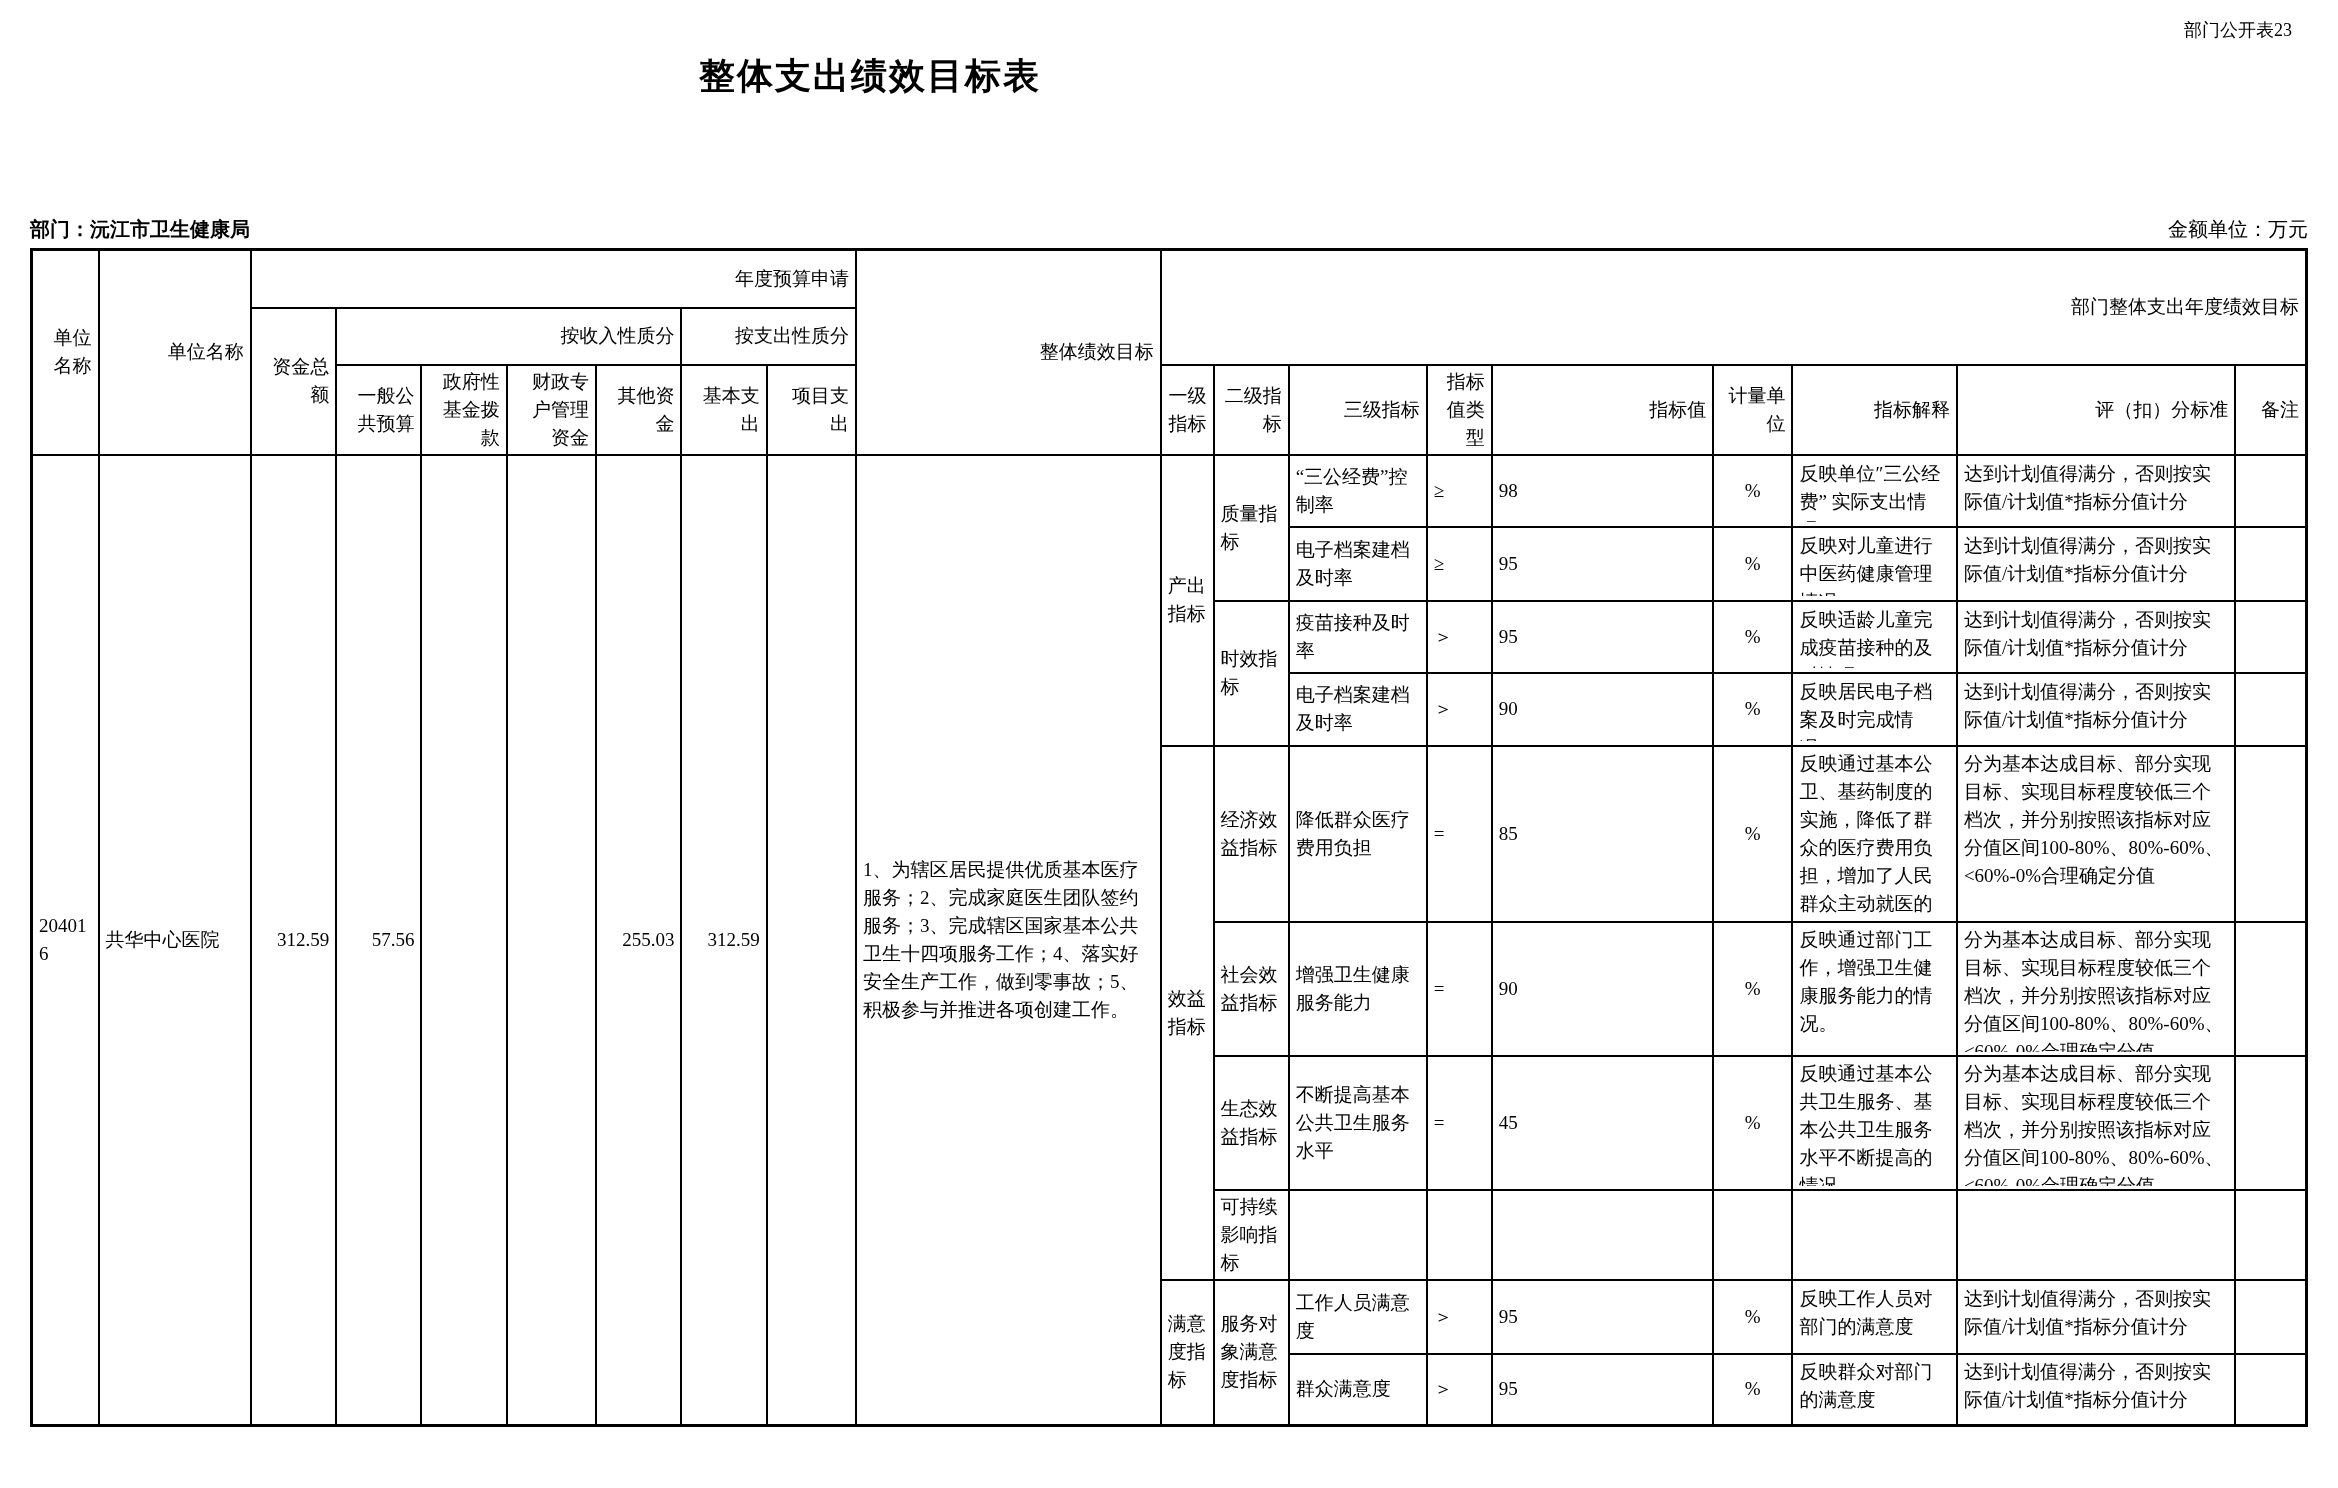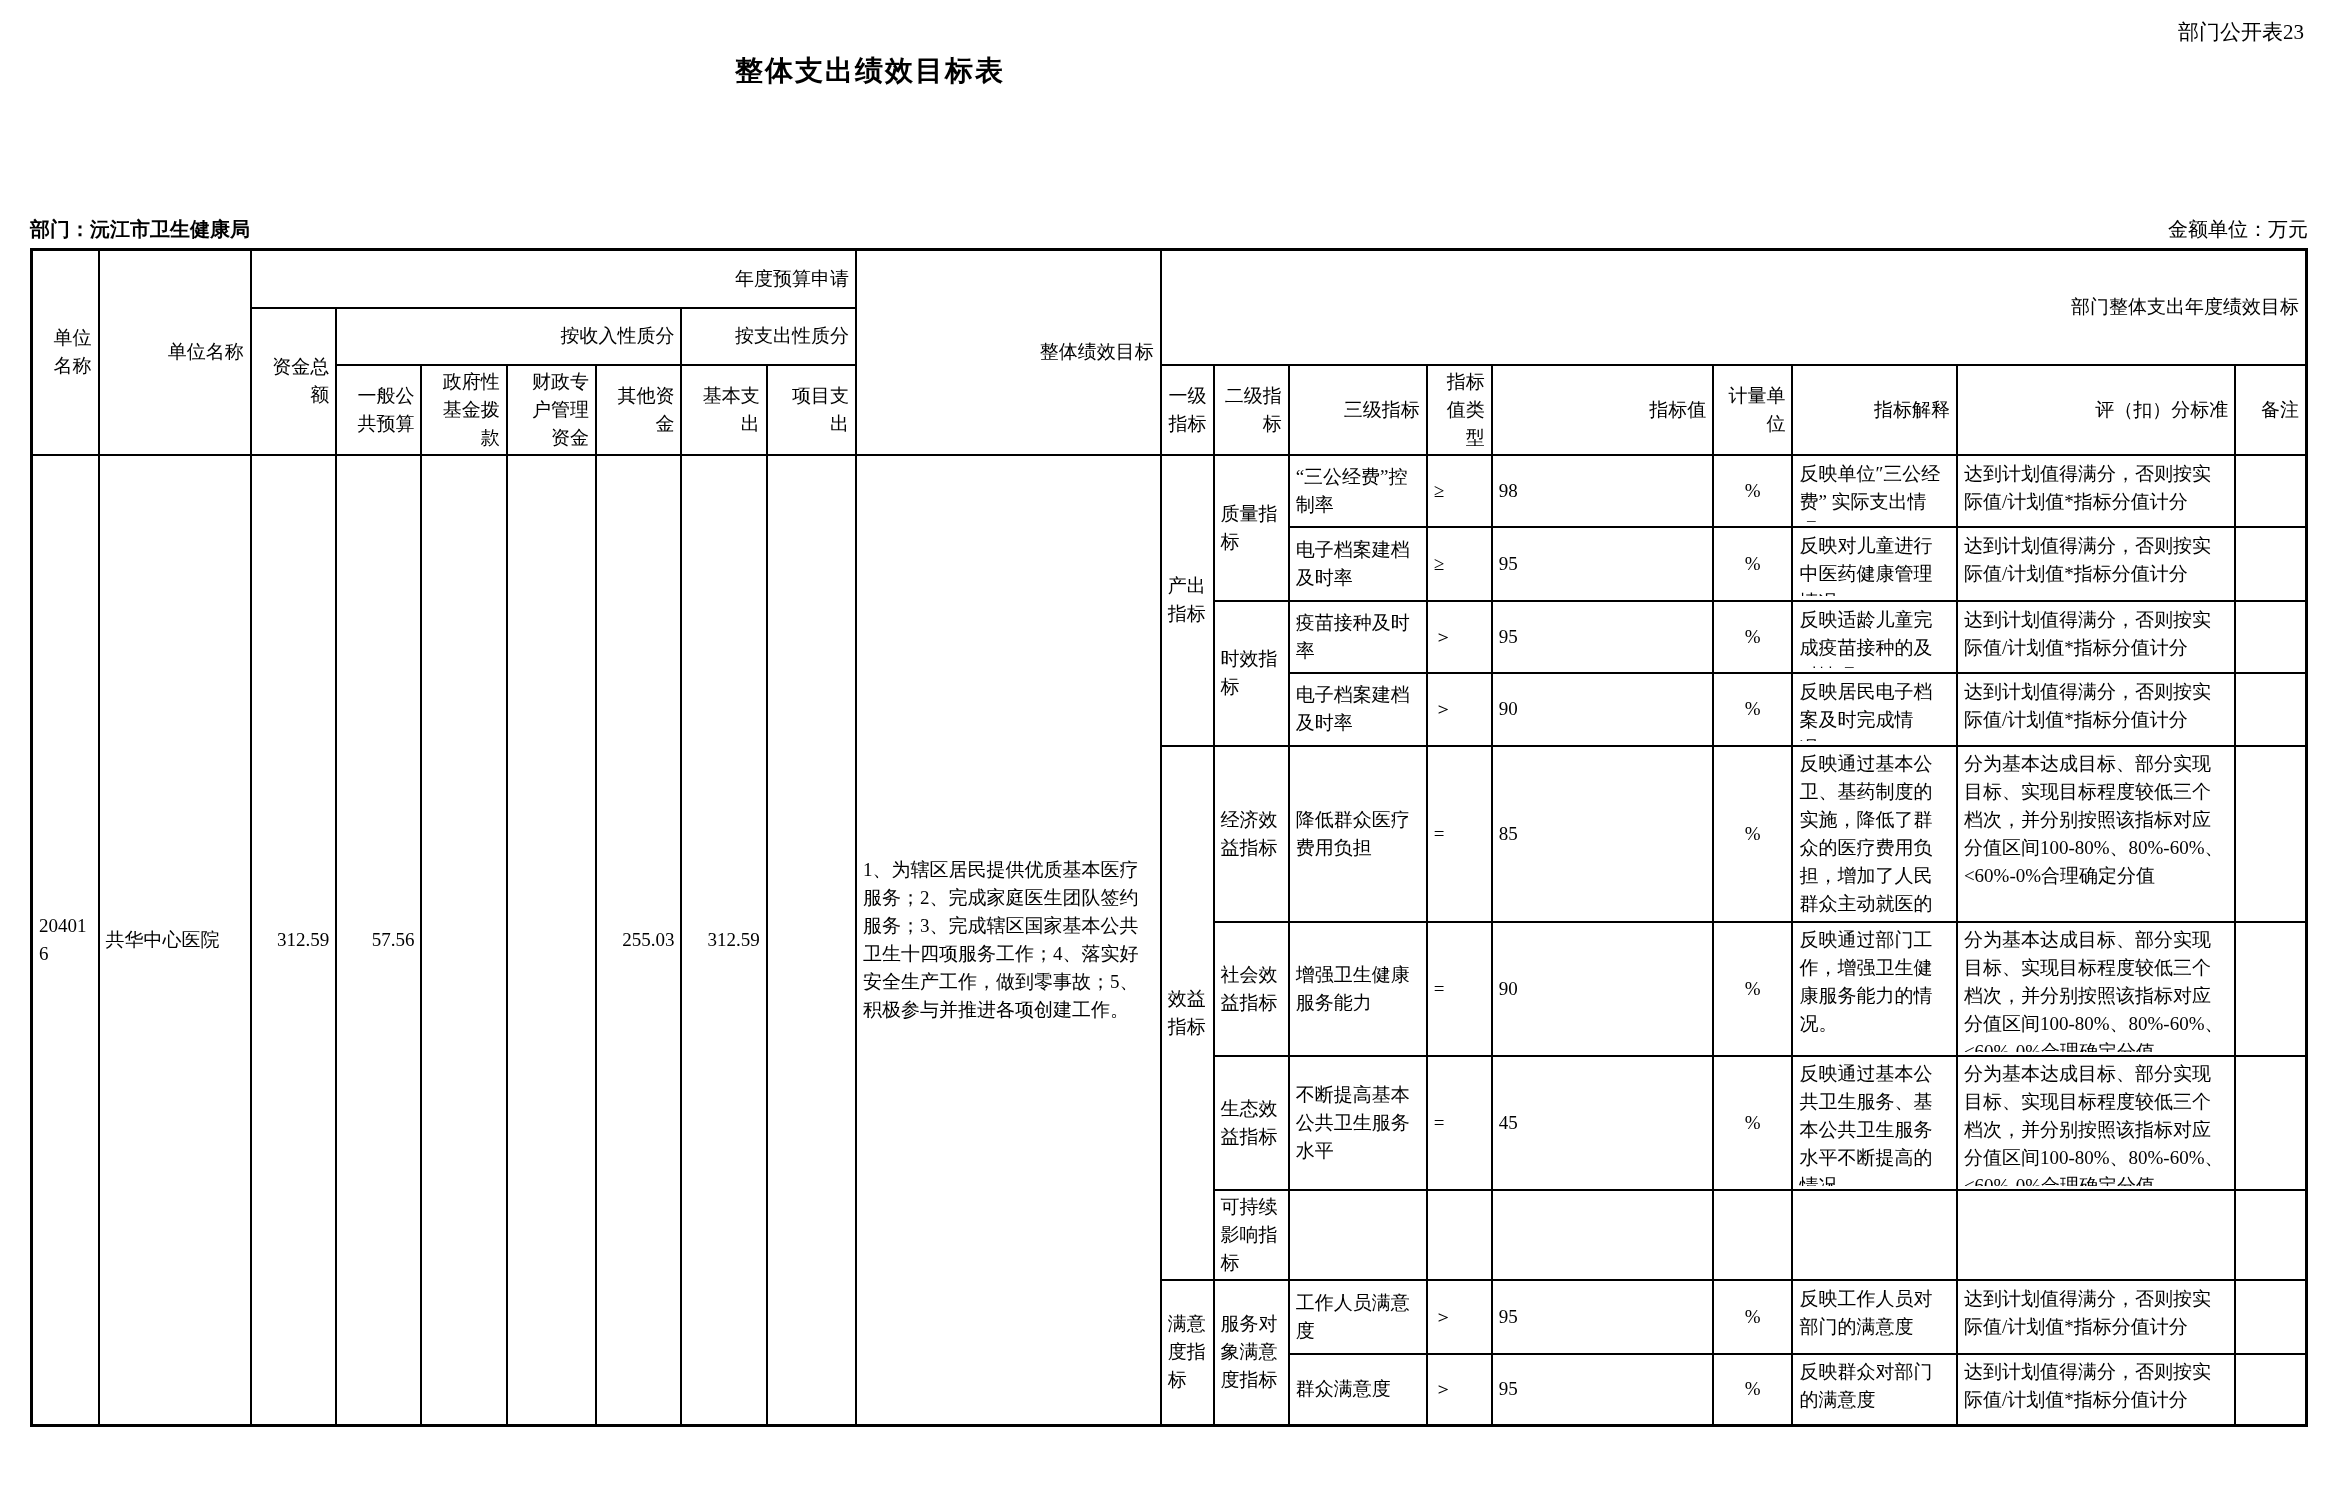--- a/index.html
+++ b/index.html
@@ -1,23 +1,23 @@
 <!DOCTYPE html>
 <html><head>
 <meta charset="utf-8">
 <style>
   html,body{margin:0;padding:0;background:#ffffff;}
   body{
     width:2338px;height:1488px;position:relative;
     font-family:"Liberation Serif","DejaVu Serif",serif;
     color:#000;
   }
-  .doc-label{position:absolute;top:18px;right:34px;font-size:21px;}
+  .doc-label{position:absolute;top:18px;right:46px;font-size:18px;}
   .page-title{position:absolute;top:52px;left:0;width:1740px;text-align:center;
-    font-size:28px;font-weight:bold;letter-spacing:2px;}
+    font-size:36px;font-weight:bold;letter-spacing:2px;}
   .meta-row{position:absolute;top:204px;left:30px;width:2278px;display:flex;
     justify-content:space-between;align-items:flex-end;margin-top:12px;}
   .dept{font-size:20px;font-weight:bold;}
   .unit{font-size:20px;}
   table.main{
     position:absolute;top:248px;left:30px;
     border-collapse:collapse;table-layout:fixed;
     width:2278px;
     border:3px solid #000;
     font-size:19px;line-height:28px;

